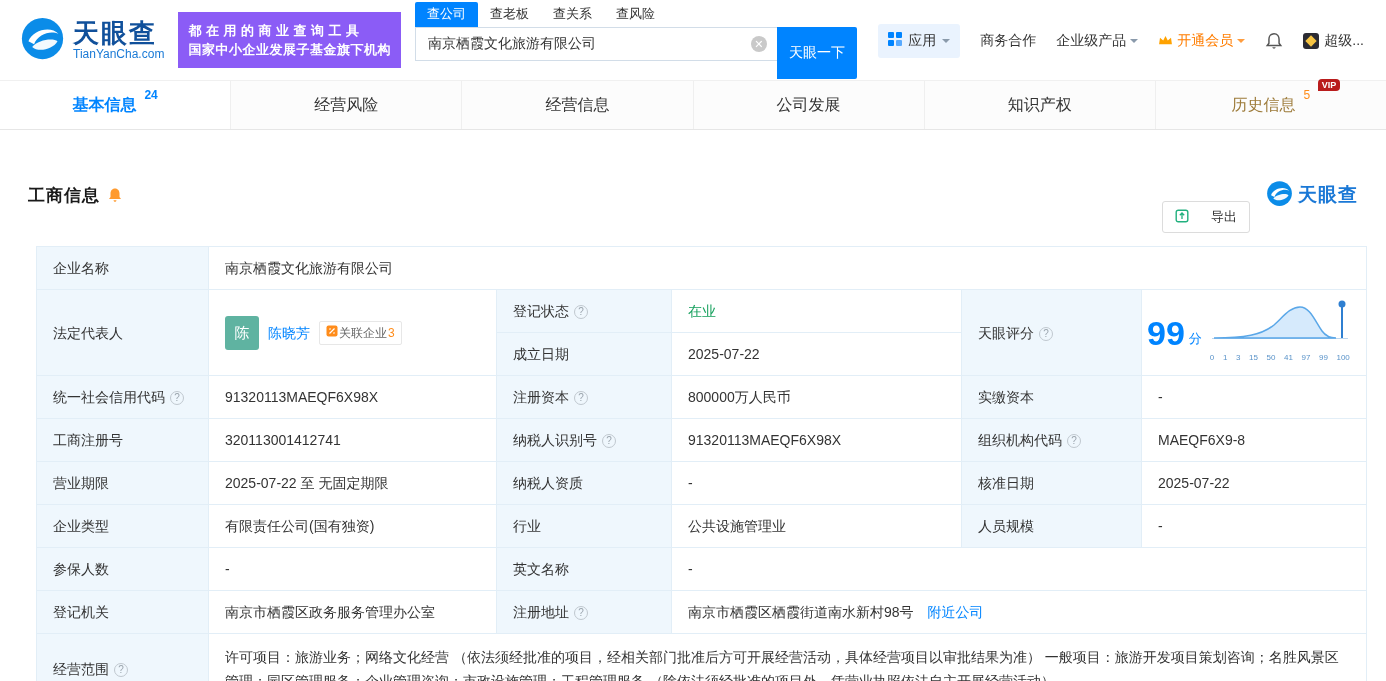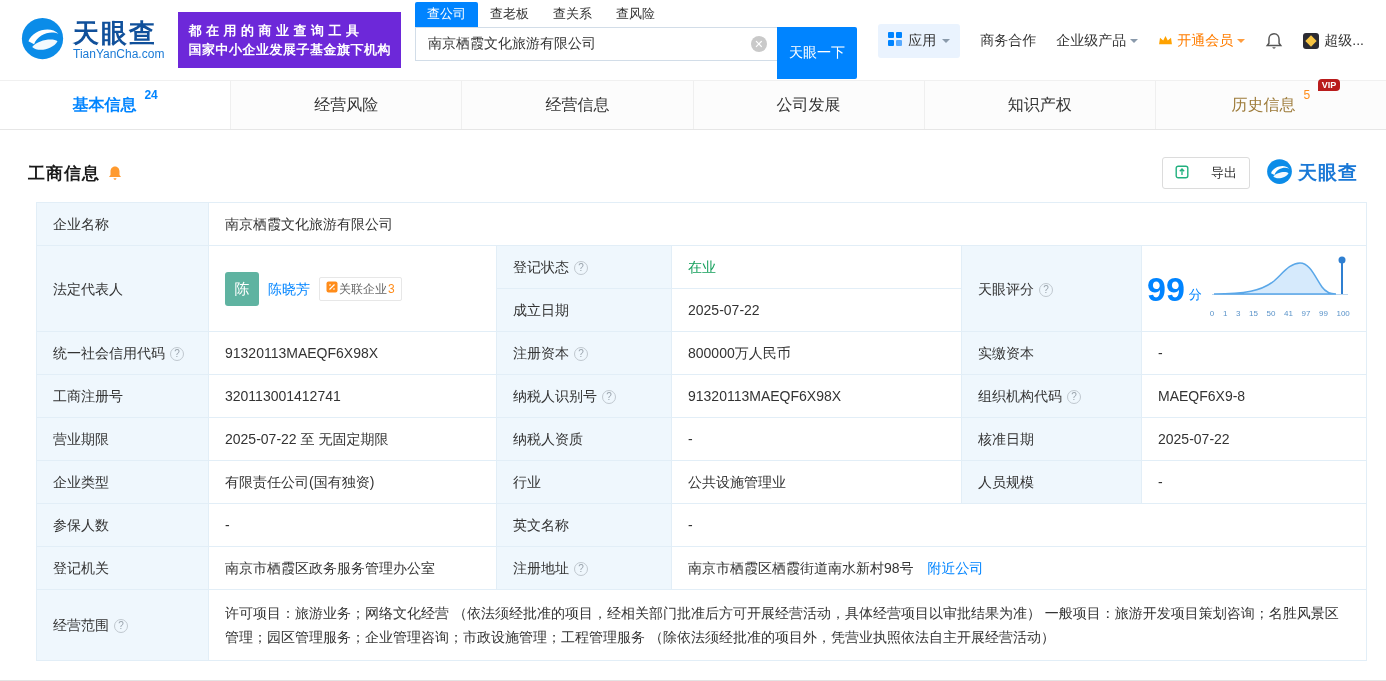--- a/index.html
+++ b/index.html
@@ -6,21 +6,21 @@
   body {
     font-family:"Liberation Sans","DejaVu Sans",sans-serif;
     width:1386px; height:681px; overflow:hidden;
     background:#fff; color:#333; position:relative;
   }
   
   .header { height:81px; display:flex; align-items:center; padding:0 20px; border-bottom:1px solid #f0f0f0; position:relative; background:#fff; }
   .logo { display:flex; align-items:center; gap:8px; cursor:pointer; }
   .logo-text .cn { font-size:26px; font-weight:bold; color:#10509b; letter-spacing:2px; line-height:28px; }
   .logo-text .en { font-size:12px; color:#1a7ad6; line-height:14px; }
-  .slogan { background:#6d28d9; color:#fff; margin-left:14px; padding:9px 10px; font-size:13px; font-weight:bold; line-height:19px; white-space:nowrap; }
+  .slogan { background:#8b5cf6; color:#fff; margin-left:14px; padding:9px 10px; font-size:13px; font-weight:bold; line-height:19px; white-space:nowrap; }
   .slogan .l1 { letter-spacing:4.5px; }
   .slogan .l2 { letter-spacing:0.5px; }
   .search-block { margin-left:14px; }
   .search-tabs { display:flex; }
   .search-tab { font-size:13px; padding:3px 12px 4px; color:#333; cursor:pointer; }
   .search-tab.active { background:#0084ff; color:#fff; border-radius:2px 2px 0 0; }
   .search-row { display:flex; }
   .search-input-wrap { position:relative; }
   .search-input-wrap input { width:362px; height:34px; border:1px solid #d2dde8; border-right:none; padding:0 32px 0 12px; font-size:14px; color:#333; outline:none; font-family:inherit; }
   .clear-btn { position:absolute; right:10px; top:9px; width:16px; height:16px; border-radius:50%; background:#c9c9c9; color:#fff; font-size:11px; line-height:16px; text-align:center; cursor:pointer; }
@@ -44,21 +44,21 @@
   .tab .count { font-size:12px; margin-left:8px; vertical-align:super; position:relative; top:-5px; }
   .tab.history { color:#9d7b3a; }
   .tab.history .count { color:#ff8c1a; }
   .tab-inner { position:relative; }
   .vip-ribbon { position:absolute; top:-14px; right:-30px; background:#b91c1c; color:#fff; font-size:9px; font-weight:bold; line-height:12px; padding:0 4px; border-radius:4px 4px 4px 0; }
   
   .section-head { display:flex; align-items:center; margin:27px 28px 13px; }
   .section-title { font-size:17px; font-weight:bold; color:#1a1a1a; letter-spacing:1px; }
   .announce { margin-left:7px; display:flex; align-items:center; cursor:pointer; }
   .head-right { margin-left:auto; display:flex; align-items:center; gap:16px; }
-  .export-btn { display:flex; align-items:center; gap:22px; border:1px solid #dcdcdc; border-radius:3px; background:#fff; padding:6px 12px; font-size:13px; color:#333; cursor:pointer; font-family:inherit; }
+  .export-btn { display:flex; align-items:center; gap:22px; border:1px solid #dcdcdc; border-radius:3px; background:#fff; padding:6px 12px; font-size:13px; color:#333; cursor:pointer; font-family:inherit;margin-top:44px; }
   .brand-mark { display:flex; align-items:center; gap:5px; }
   .brand-mark .txt { font-size:19px; font-weight:bold; color:#1a78d6; letter-spacing:1px; }
   
   table.info { width:1330px; margin:0 36px; border-collapse:collapse; font-size:14px; table-layout:fixed; }
   table.info td { border:1px solid #e2eef7; padding:11px 16px; line-height:20px; vertical-align:middle; color:#333; word-break:break-all; }
   td.lbl { background:#eff7fd; }
   .help { display:inline-block; width:14px; height:14px; border:1px solid #c0c8cf; border-radius:50%; color:#9aa4ad; font-size:10px; line-height:12px; text-align:center; margin-left:5px; vertical-align:1px; cursor:pointer; }
   .help::after { content:"?"; }
   .status-open { color:#16a05d; }
   .link { color:#0084ff; cursor:pointer; text-decoration:none; }

